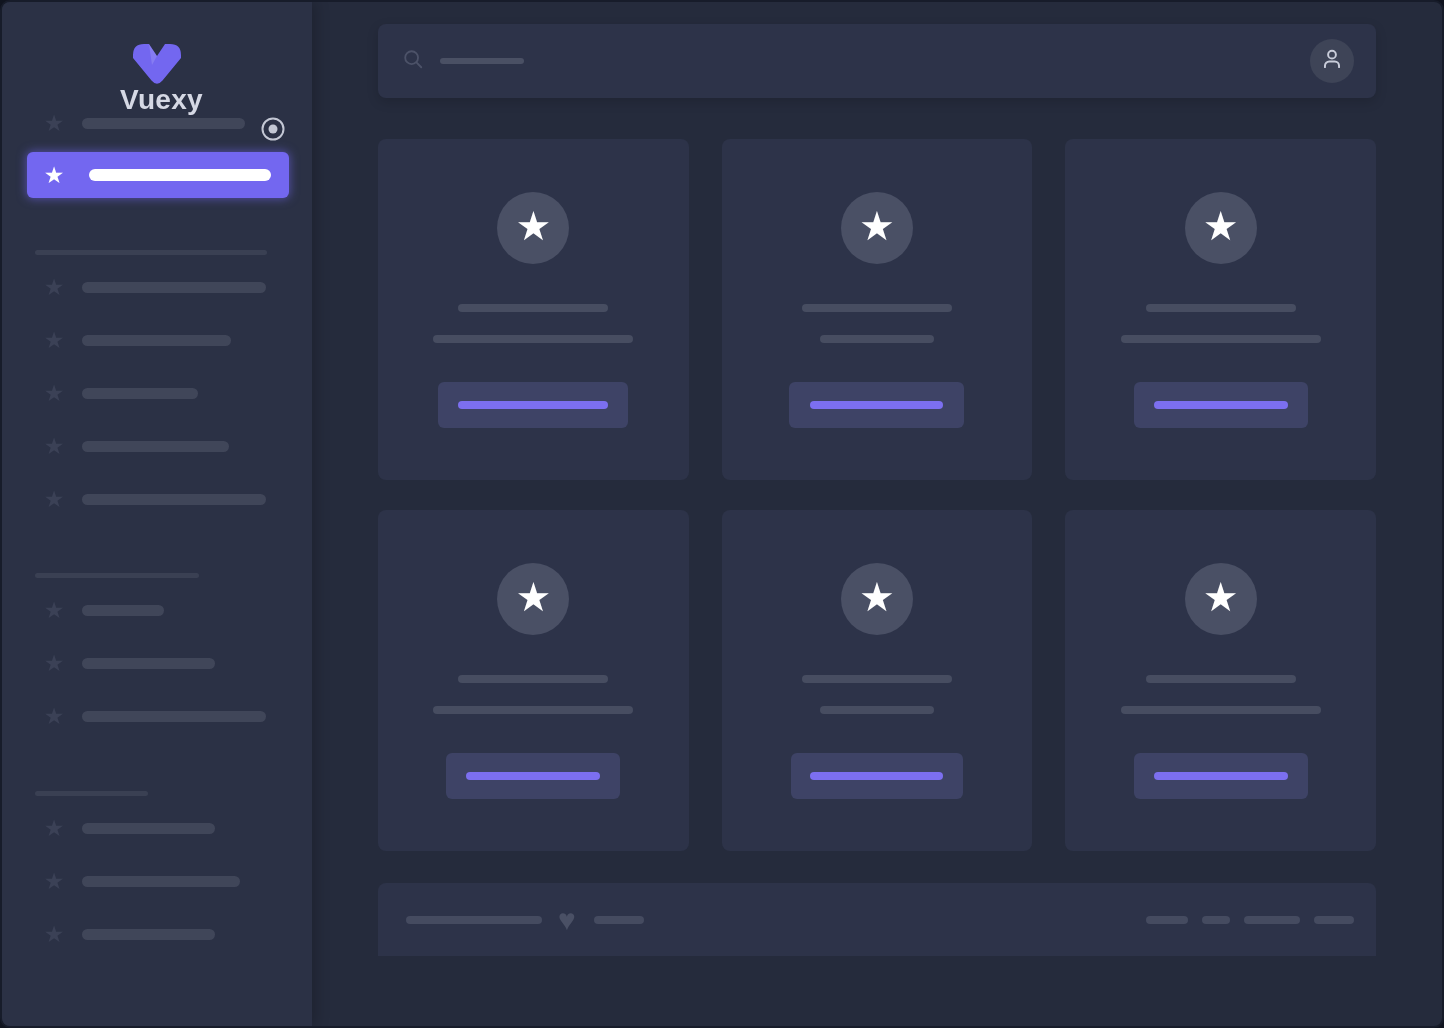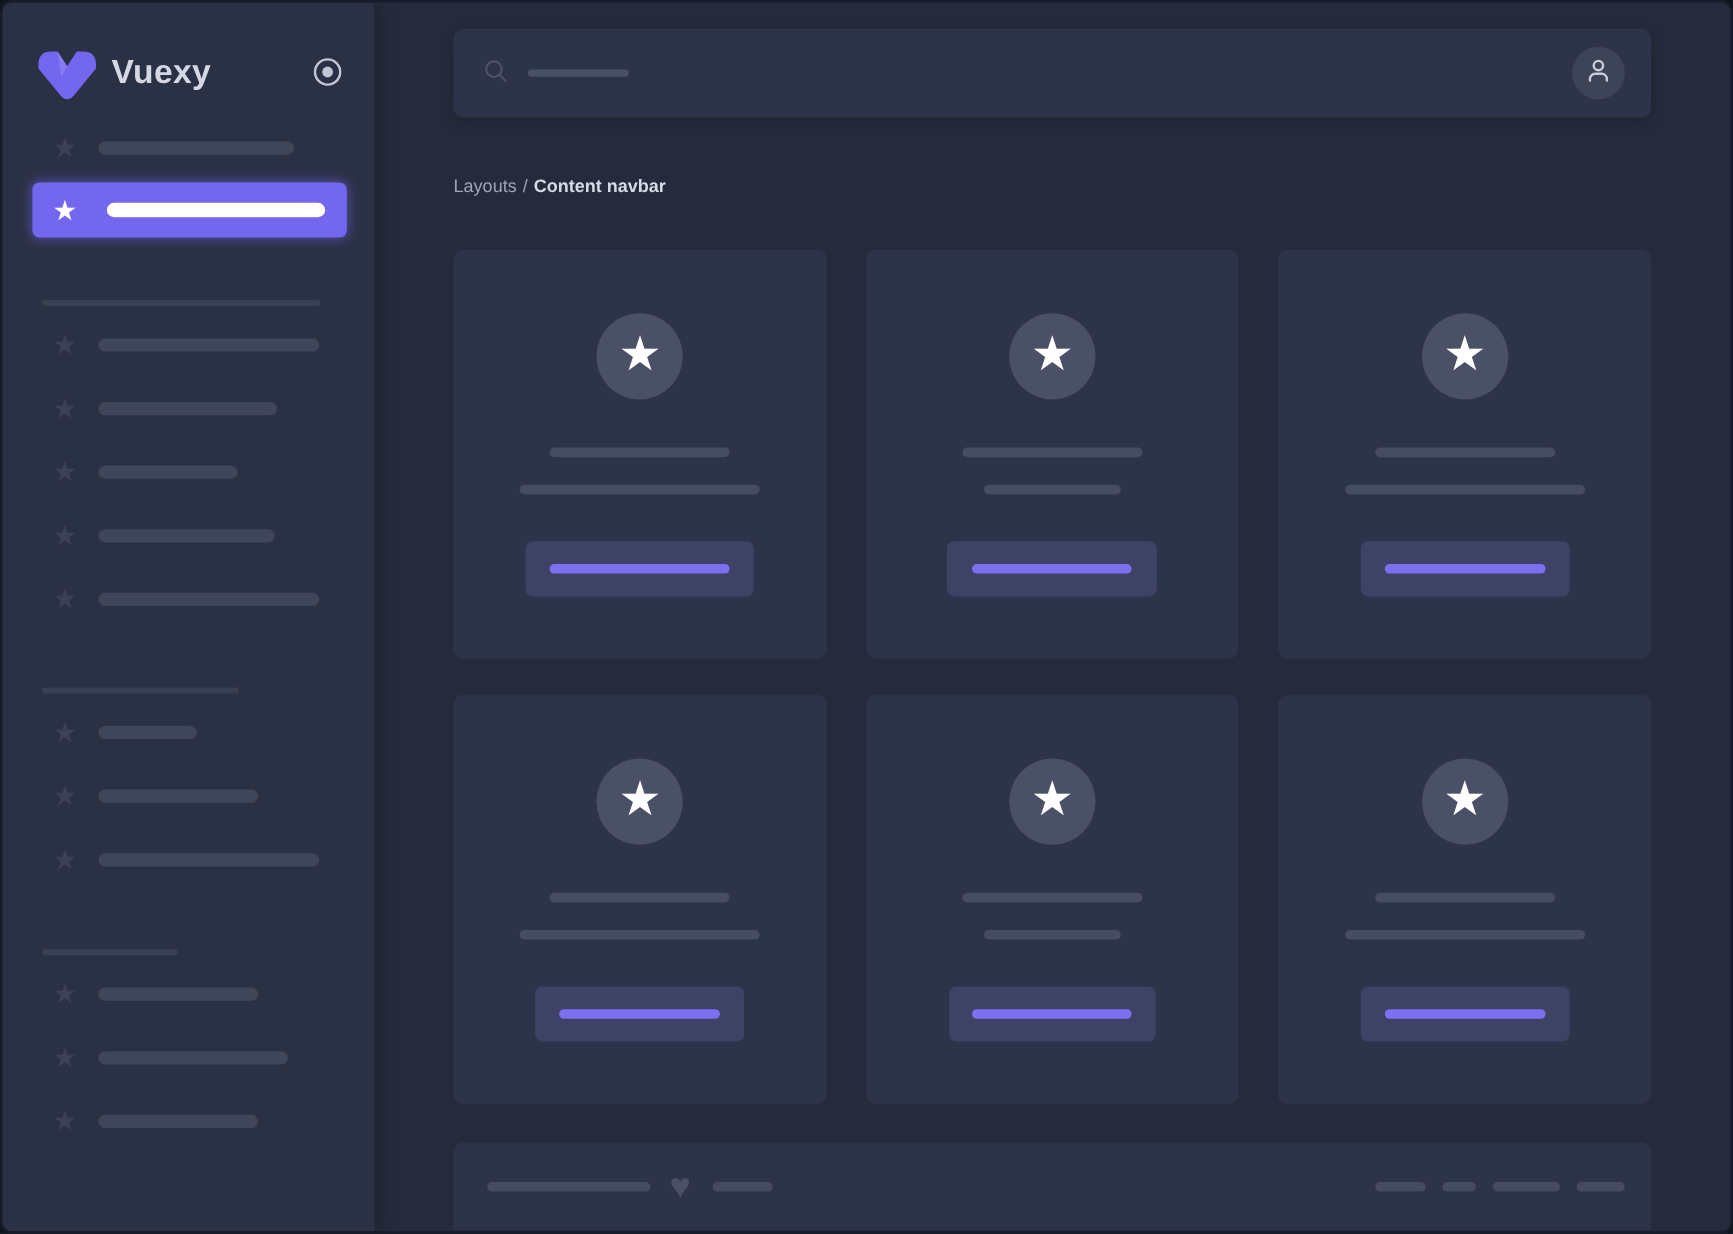--- a/index.html
+++ b/index.html
@@ -15,21 +15,21 @@
     width:1444px;height:1028px;
     border:2px solid #171c2a;border-radius:10px;overflow:hidden;
     display:flex;background:var(--main-bg);
   }
   
   .sidebar{
     width:310px;flex:none;background:var(--sidebar-bg);
     padding-top:36px;position:relative;z-index:2;
     box-shadow:5px 0 12px rgba(0,0,0,.18);
   }
-  .sb-header{display:flex;align-items:center;height:44px;padding:0 26px 0 26px;}
+  .sb-header{display:flex;align-items:center;height:44px;padding:0 26px 0 26px;flex-direction:column;}
   .logo svg{display:block;}
   .brand{font-size:28px;font-weight:700;color:#d5d8e4;margin-left:9px;letter-spacing:.3px;}
   .toggle{margin-left:auto;display:flex;cursor:pointer;}
   .menu-item{height:24px;display:flex;align-items:center;padding-left:40px;margin-top:29px;cursor:pointer;}
   .menu-item .star{font-size:23px;color:#3b4156;width:24px;line-height:24px;text-align:center;}
   .menu-item .ph-line{height:11px;border-radius:6px;background:#404659;margin-left:16px;}
   .menu-item.active{
     height:46px;width:262px;margin:17px 23px 0 25px;padding-left:15px;
     background:var(--primary);border-radius:6px;
     box-shadow:0 0 10px 1px rgba(115,103,240,.55);
@@ -175,23 +175,20 @@
       <div class="avatar">
         <span>
           <svg width="26" height="26" viewBox="0 0 24 24" fill="none" stroke="#c9cdda" stroke-width="1.8" stroke-linecap="round">
             <circle cx="12" cy="8" r="3.6"></circle>
             <path d="M5.5 19.5 v-1.2 a4 4 0 0 1 4-4 h5 a4 4 0 0 1 4 4 v1.2"></path>
           </svg>
         </span>
       </div>
     </header>
 
-    <div class="breadcrumb">
-      <span>Layouts</span><span class="sep">/</span><span class="current">Content navbar</span>
-    </div>
 
     <div class="grid" id="cards">
         <div class="card">
           <div class="badge">
             <span class="star">★</span>
           </div>
           <div class="l1" style="width: 150px;"></div>
           <div class="l2" style="width: 200px;"></div>
           <button class="card-btn" style="width: 190px;">
             <span class="btn-line" style="width: 150px;"></span>

